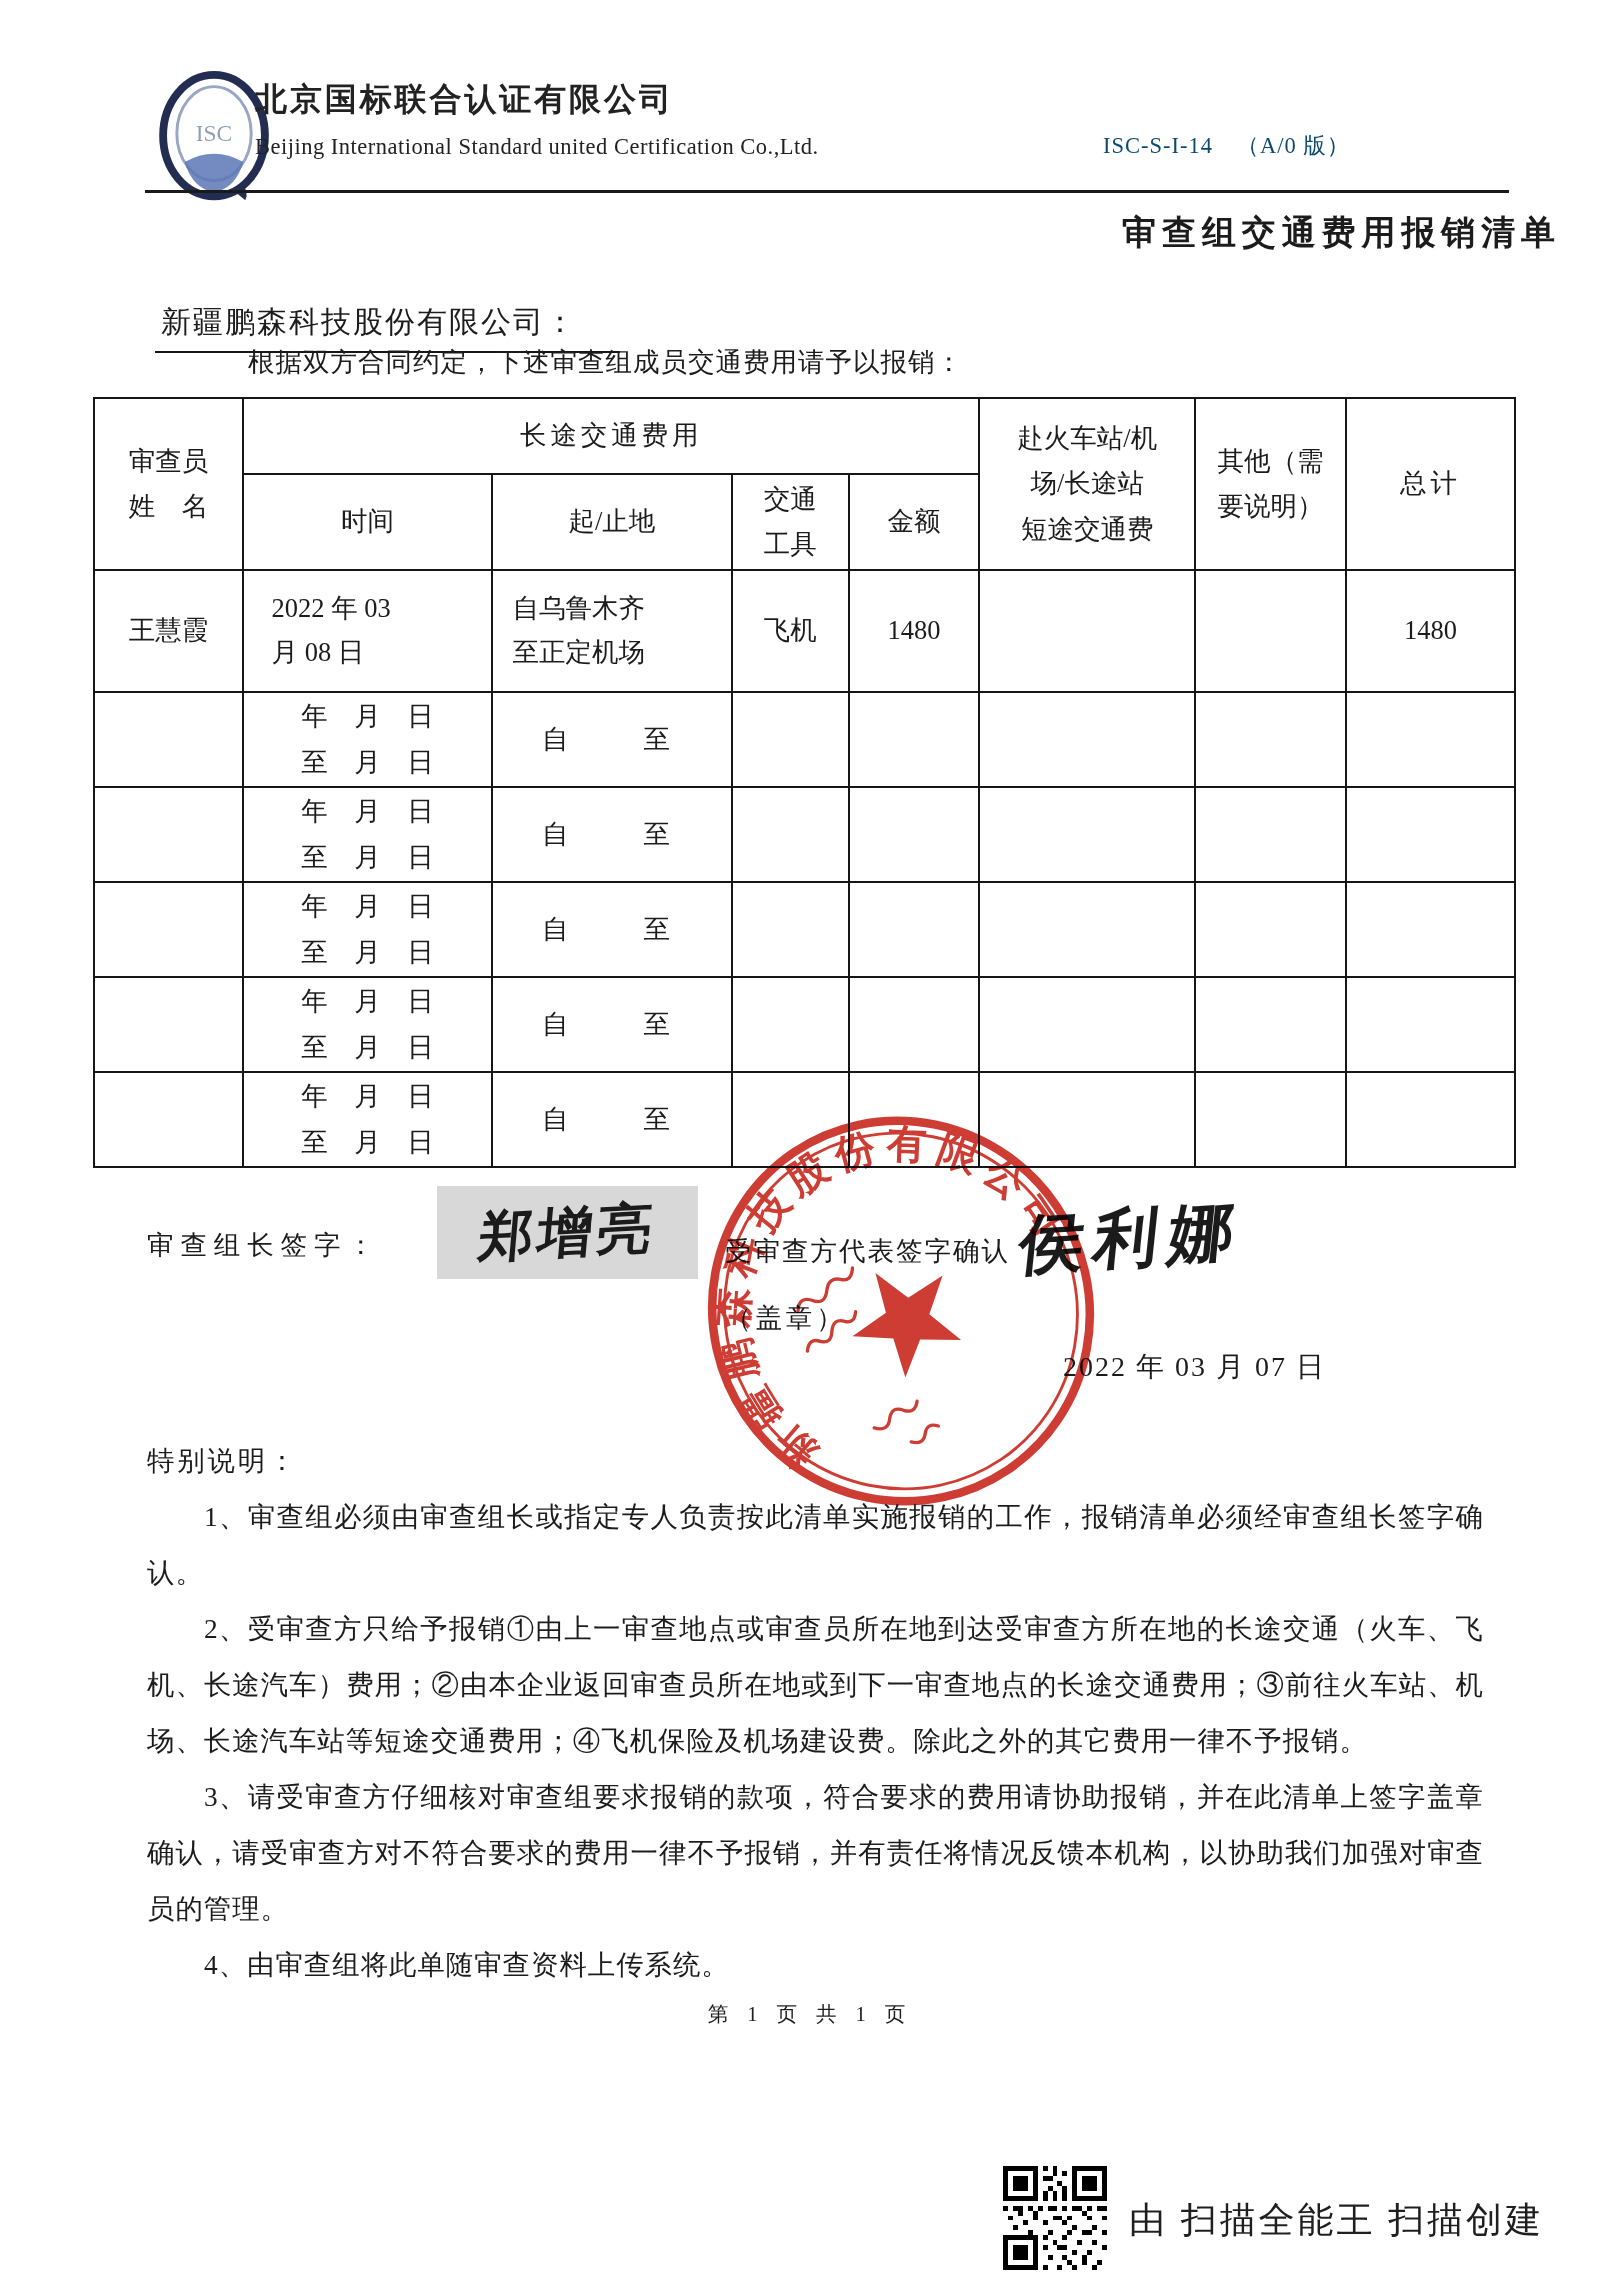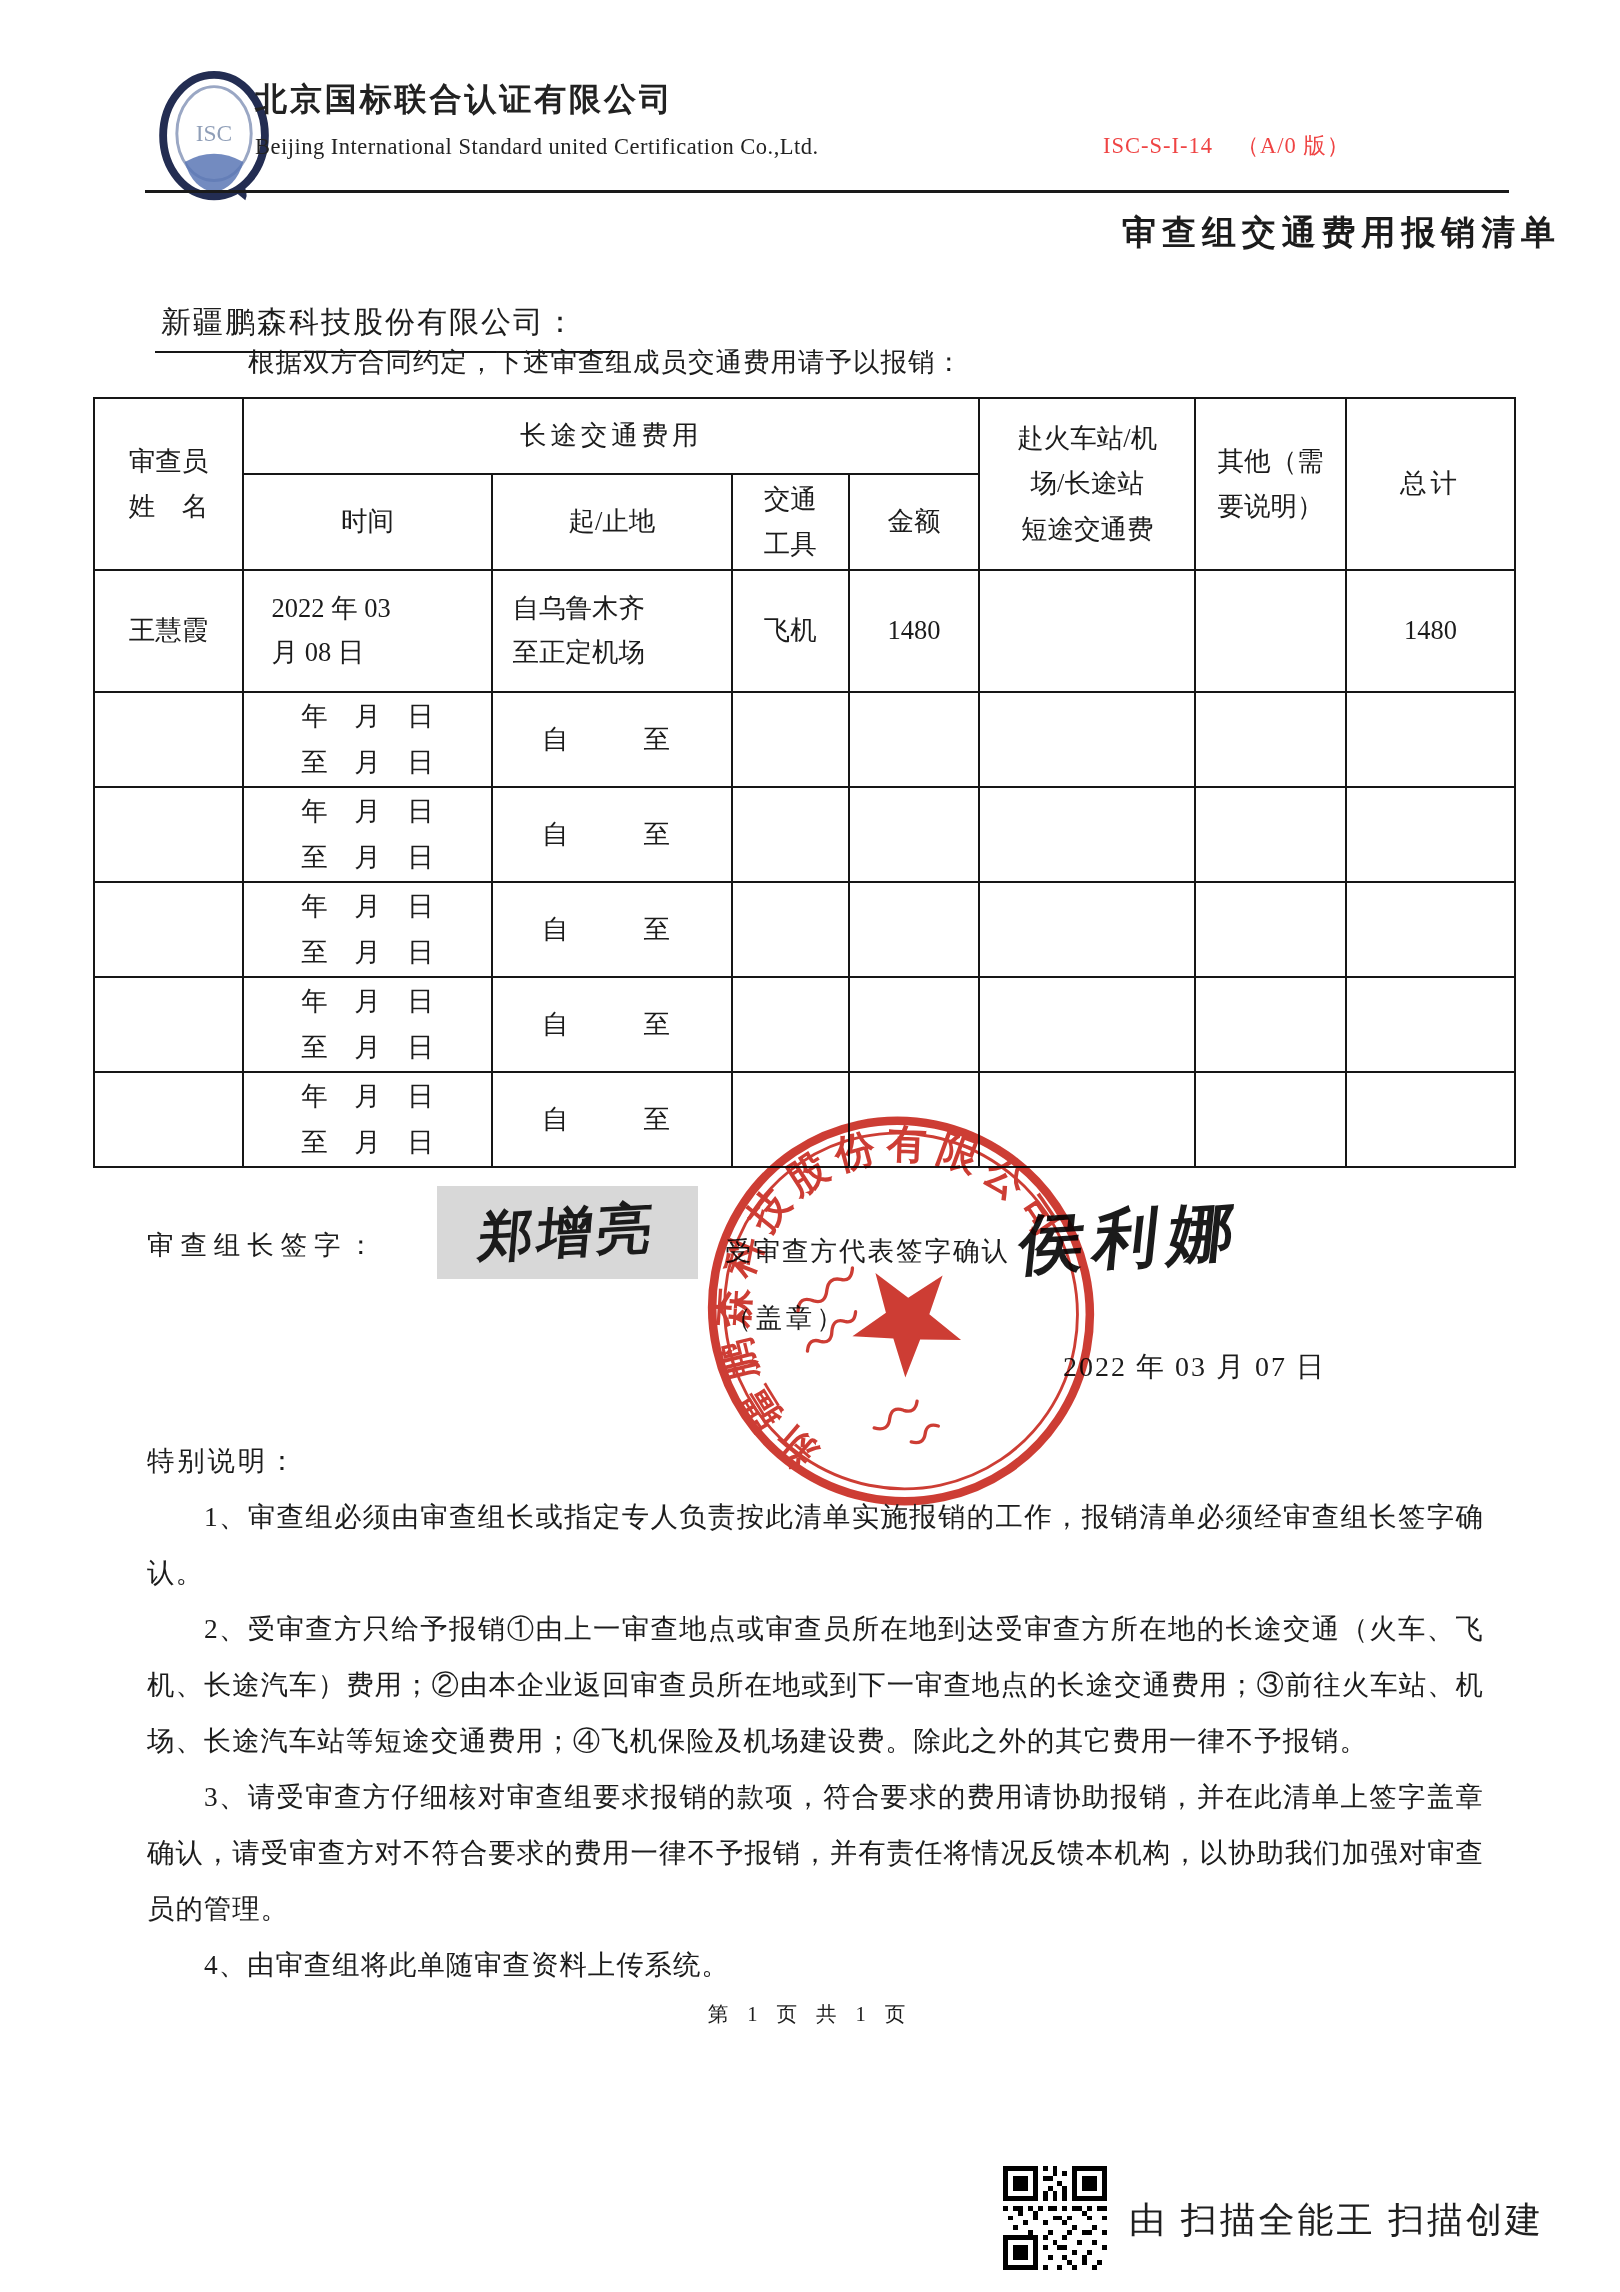--- a/index.html
+++ b/index.html
@@ -10,21 +10,21 @@
     background:#ffffff;
     font-family:"Liberation Serif","DejaVu Serif",serif;
     color:#1c1c1c;
     overflow:hidden;
   }
   
   .logo{position:absolute;left:155px;top:69px;width:120px;height:139px;}
   .head-names{position:absolute;left:255px;top:78px;}
   .company-cn{font-size:32px;letter-spacing:2.9px;font-weight:bold;color:#222;}
   .company-en{font-size:22.5px;margin-top:11.8px;color:#222;letter-spacing:0.5px;}
-  .doc-code{position:absolute;left:1103px;top:130px;font-size:22.5px;letter-spacing:1px;color:#ef4444;font-family:Liberation Serif, serif;}
+  .doc-code{position:absolute;left:1103px;top:130px;font-size:22.5px;letter-spacing:1px;color:#0c4a6e;font-family:Liberation Serif, serif;}
   .head-rule{position:absolute;left:145px;top:190px;width:1364px;height:2.9px;background:#1a1a1a;}
   
   .doc-title{position:absolute;left:0;right:59px;top:210px;text-align:right;
     font-size:34px;font-weight:bold;letter-spacing:5.9px;}
   .addressee{position:absolute;left:155px;top:302px;font-size:30px;letter-spacing:2px;
     border-bottom:2.5px solid #161616;padding:0 43px 7.8px 5.9px;}
   .lead{position:absolute;left:248px;top:344px;font-size:26.5px;letter-spacing:1px;}
   
   .tbl-wrap{position:absolute;left:93px;top:397px;width:1423px;}
   table.expense{border-collapse:collapse;width:100%;table-layout:fixed;

